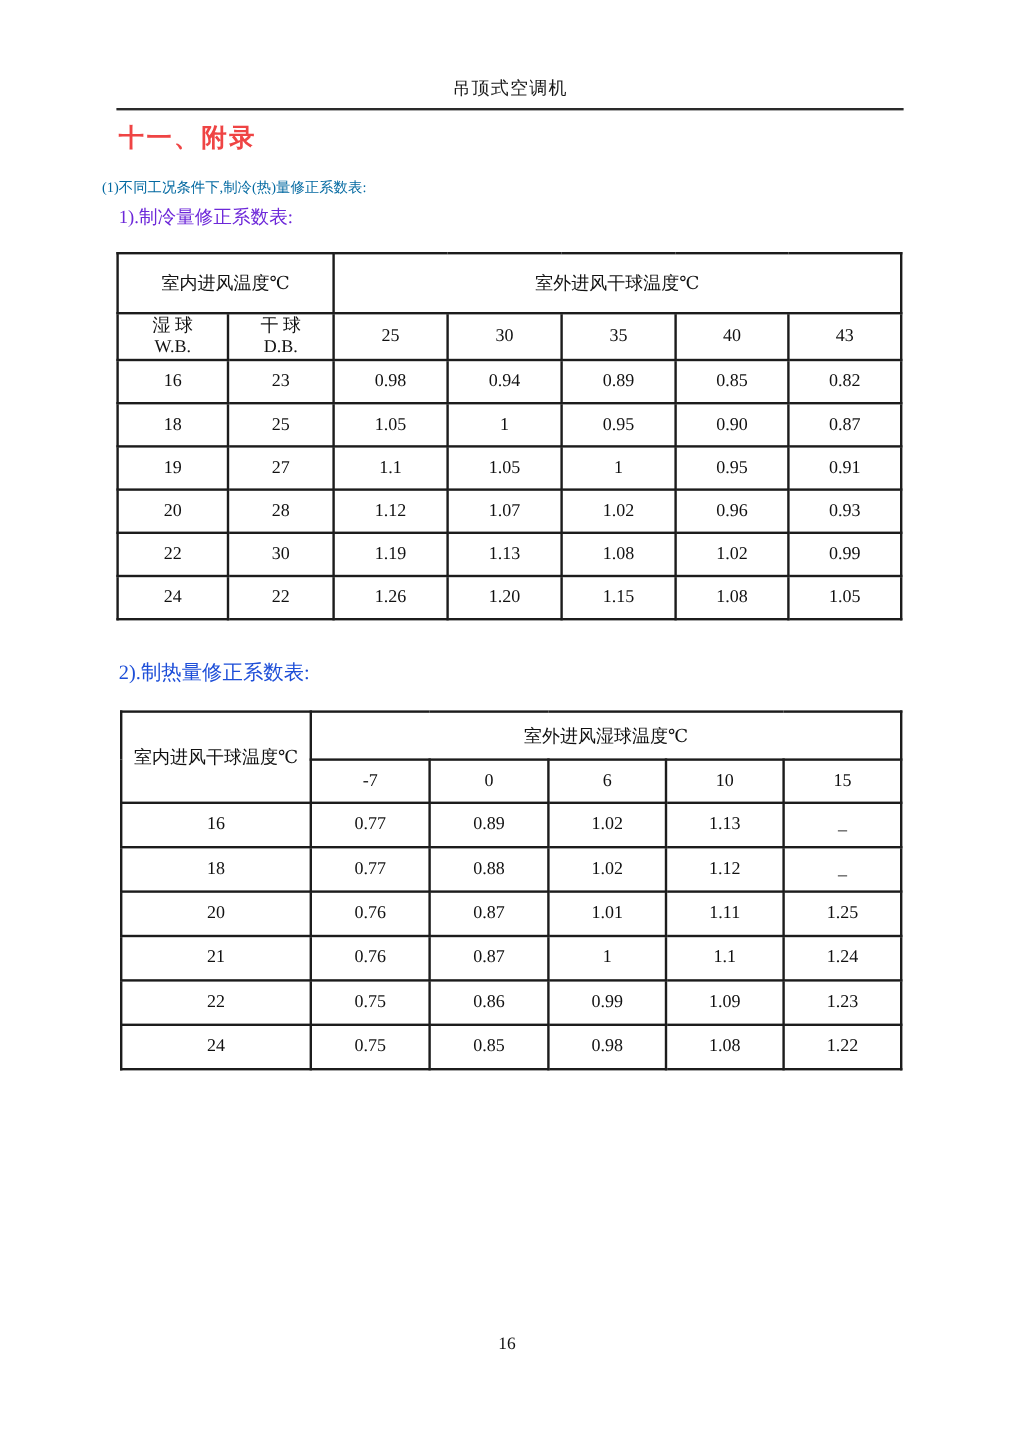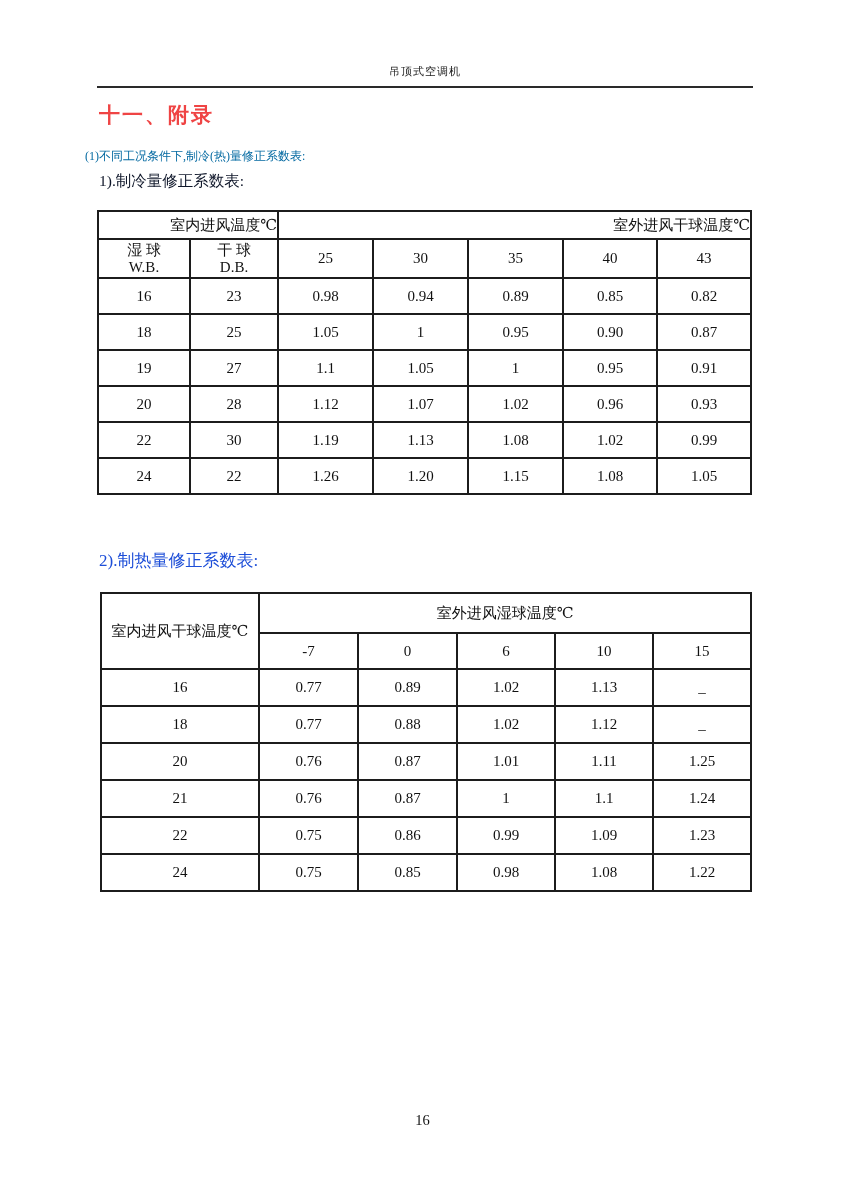--- a/index.html
+++ b/index.html
@@ -8,53 +8,53 @@
     width: 850px; height: 1202px;
     font-family: "Liberation Serif", "DejaVu Serif", serif;
     color: #111111;
     position: relative;
     overflow: hidden;
   }
   .page { position: absolute; inset: 0; background: #ffffff; }
 
   
   .running-header { position: absolute; top: 64px; left: 97px; width: 656px; text-align: center; }
-  .running-header-text { font-size: 11px; letter-spacing: 1px; color: #1a1a1a; }
+  .running-header-text { font-size: 15px; letter-spacing: 1px; color: #1a1a1a; }
   .header-rule { margin-top: 7px; border-top: 2px solid #2a2a2a; height: 0; }
 
   
   .section-title {
     position: absolute; top: 101px; left: 99px;
     font-size: 21px; font-weight: bold; letter-spacing: 2px; color: #ef4444;
   }
 
   
   .intro-text  { position: absolute; top: 148px; left: 85px; font-size: 12px; color: #0369a1; }
-  .t1-label    { position: absolute; top: 171px; left: 99px; font-size: 15.5px; color: #0f172a; }
+  .t1-label    { position: absolute; top: 171px; left: 99px; font-size: 15.5px; color: #6d28d9; }
   .t2-label    { position: absolute; top: 549px; left: 99px; font-size: 17px; color: #1d4ed8; }
 
   
   table {
     border-collapse: collapse;
     table-layout: fixed;
     position: absolute;
     background: #fff;
   }
   td {
     border: 2px solid #1c1c1c;
     text-align: center;
     vertical-align: middle;
     font-size: 15px;
     color: #111;
     padding: 0;
   }
   .t1 { left: 97px;  top: 210px; width: 653px; }
   .t2 { left: 100px; top: 592px; width: 650px; }
 
-  .t1 .hrow1 td { height: 28px; text-align: right; }
+  .t1 .hrow1 td { height: 50px; }
   .t1 .hrow2 td { height: 39px; }
   .t1 .drow  td { height: 36px; }
 
   .t2 .hrow1 td { height: 40px; margin-top: 36px; }
   .t2 .hrow2 td { height: 36px; }
   .t2 .drow  td { height: 37px; }
 
   .two-line div { line-height: 17px; }
   .dash-cell { letter-spacing: 0; }
 

